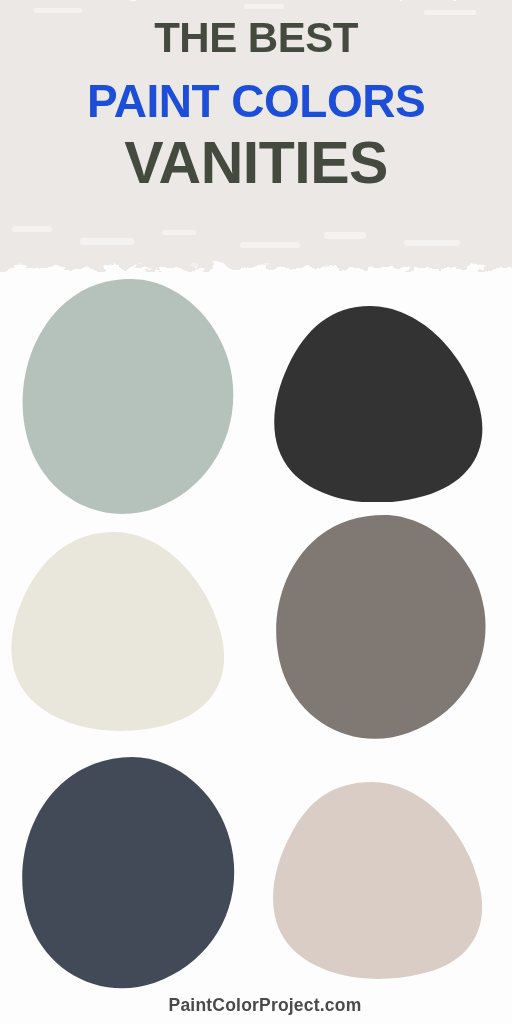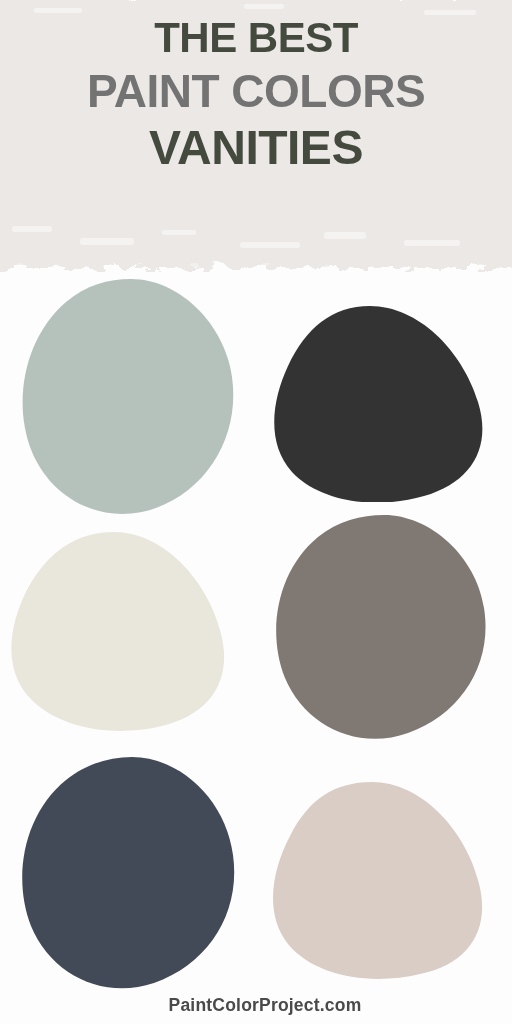--- a/index.html
+++ b/index.html
@@ -51,21 +51,21 @@
     text-transform: uppercase;
     letter-spacing: -0.5px;
     line-height: 1;
     white-space: nowrap;
     text-align: center;
     font-family: "Liberation Sans", sans-serif;
   }
   .tline-1 { font-size: 42px; letter-spacing: 1.5px; margin-bottom: 9px; }
   .tline-2 { font-size: 46px; letter-spacing: 0.2px; margin-bottom: 10px; }
   .tline-3 { font-size: 42px; letter-spacing: -0.2px; margin-bottom: 7px; }
-  .tline-4 { font-size: 48px; letter-spacing: 0.5px; }
+  .tline-4 { font-size: 59px; letter-spacing: 0.5px; }
 
   
   #swatch-grid {
     position: absolute;
     left: 0;
     top: 272px;
     width: 512px;
     height: 718px;
   }
   .swatch {
@@ -147,21 +147,21 @@
       <rect x="330" y="242" width="42" height="7" rx="3"></rect>
       <rect x="410" y="250" width="56" height="6" rx="3"></rect>
       <rect x="40" y="18" width="48" height="5" rx="2"></rect>
       <rect x="250" y="14" width="40" height="5" rx="2"></rect>
       <rect x="430" y="20" width="52" height="5" rx="2"></rect>
     </g>
   </svg>
 
   <div id="header-title">
     <div class="tline tline-1" style="color: rgb(69, 74, 63);">THE BEST</div>
-    <div class="tline tline-2" style="color: #737373;">PAINT COLORS</div>
+    <div class="tline tline-2" style="color: #1d4ed8; margin-top: 10px;">PAINT COLORS</div>
     <div class="tline tline-4" style="color: rgb(69, 74, 63);">VANITIES</div>
   </div>
 </div>
 
 <div id="swatch-grid">
 
   <div class="swatch" style="left:18px; top:4px; width:220px; height:240px;">
     <svg viewBox="0 0 220 240">
       <path d="M113,3 C160,3 206,46 214,101 C222,157 192,212 138,232 C88,250 35,226 14,176 C-6,127 6,62 48,26 C68,9 90,3 113,3 Z" fill="#b5c2bc"></path>
     </svg>

